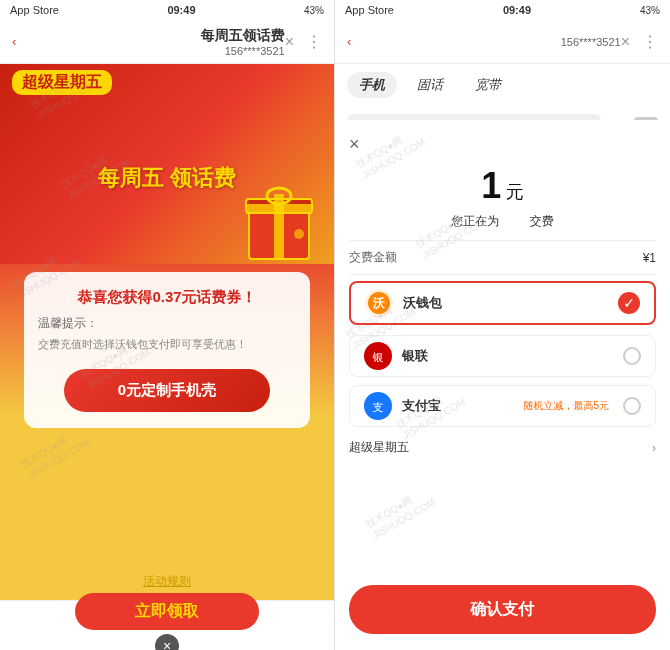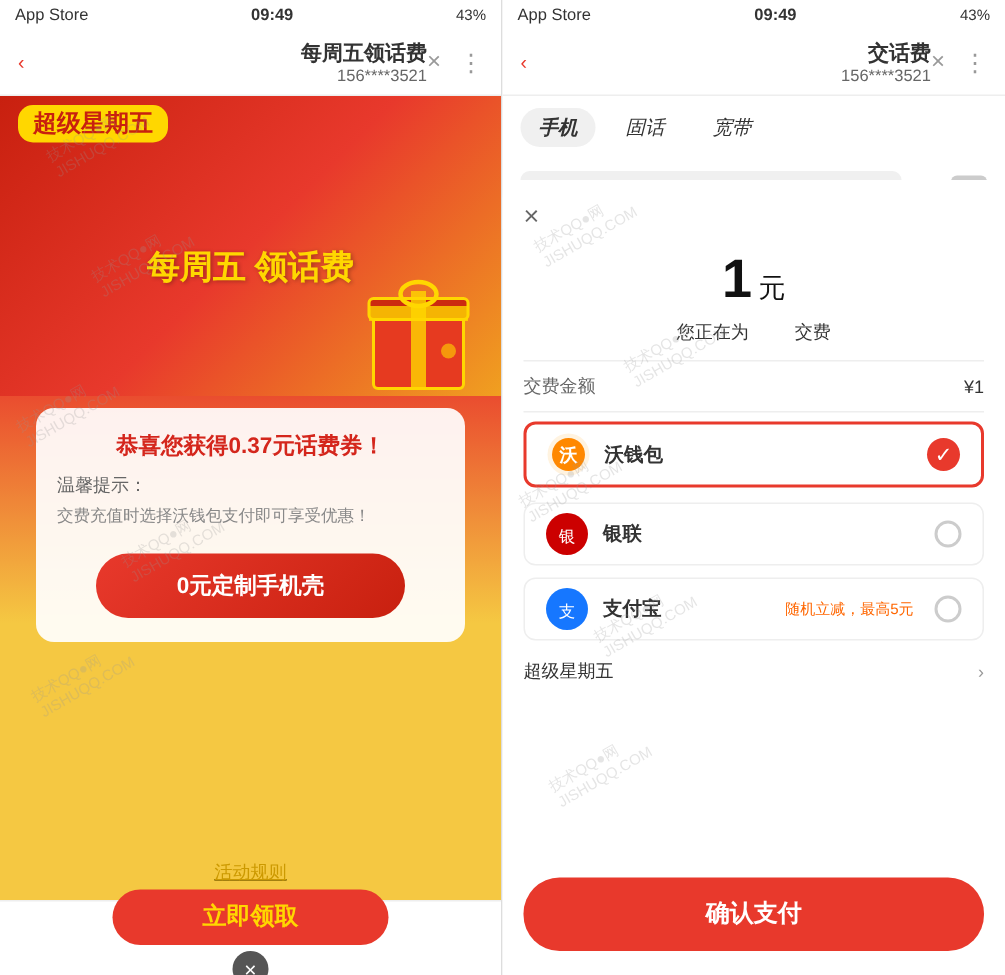--- a/index.html
+++ b/index.html
@@ -513,21 +513,20 @@
 
   <div class="status-bar-right">
     <span class="app-store-text">App Store</span>
     <span class="time">09:49</span>
     <span class="icons">43%</span>
   </div>
 
   <div class="nav-bar-right">
     <span class="nav-back">‹</span>
     <div class="nav-title-center">
-      <div class="main-title">交话费</div>
       <div class="sub-title">156****3521</div>
     </div>
     <div style="display:flex;align-items:center;gap:4px;">
       <span class="nav-close">×</span>
       <span class="nav-more">⋮</span>
     </div>
   </div>
 
   <div class="tabs-row">
     <div class="tab-item active">手机</div>

